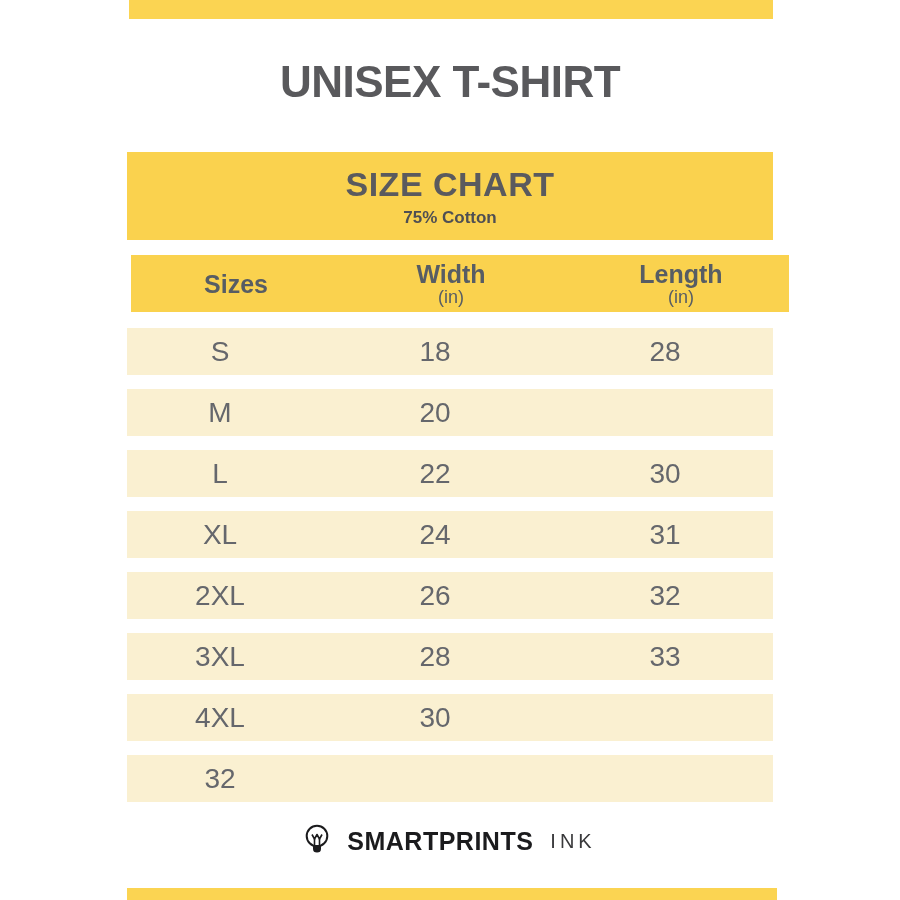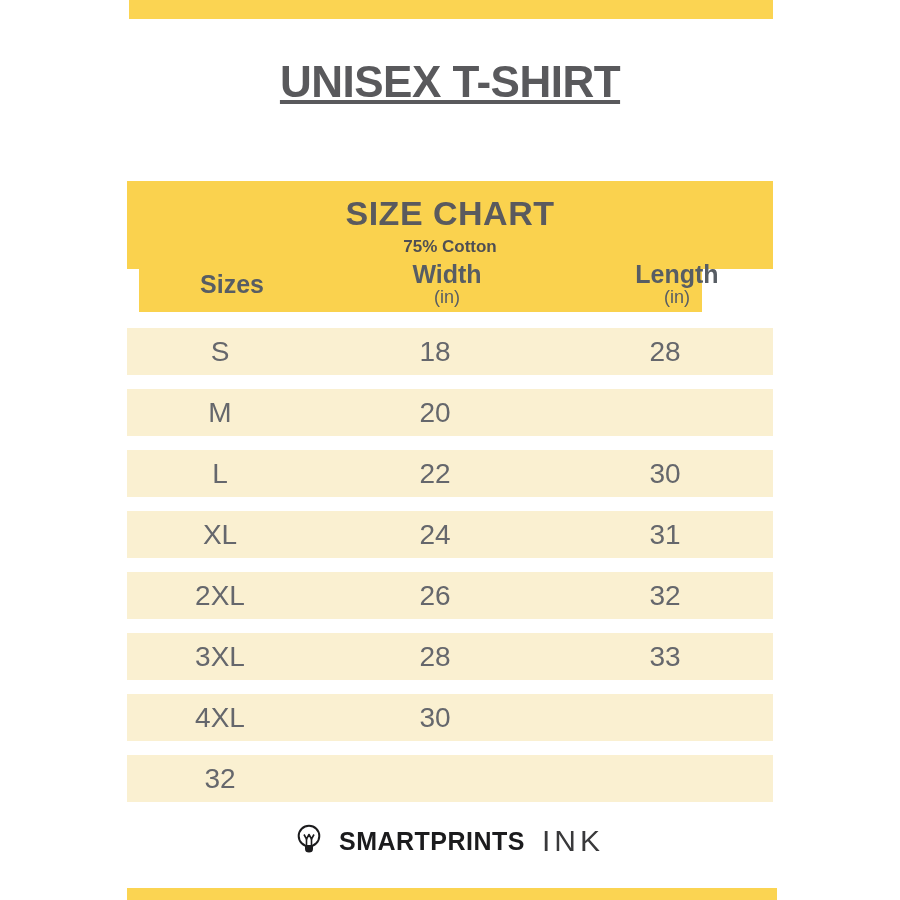--- a/index.html
+++ b/index.html
@@ -14,49 +14,49 @@
   }
   html,body{margin:0;padding:0;}
   body{
     width:900px;height:900px;position:relative;background:#ffffff;
     font-family:"Liberation Sans", sans-serif;overflow:hidden;
   }
   .top-bar{position:absolute;left:129px;top:0;width:644px;height:19px;background:var(--bar-yellow);}
   .bottom-bar{position:absolute;left:127px;bottom:0;width:650px;height:12px;background:var(--bar-yellow);}
   .page-title{
     position:absolute;top:60px;left:0;width:900px;text-align:center;
-    font-size:44px;line-height:44px;font-weight:bold;letter-spacing:-0.5px;color:var(--title-gray);text-decoration:underline;
+    font-size:44px;line-height:44px;font-weight:bold;letter-spacing:-0.5px;color:var(--title-gray);
   }
   .panel{
     position:absolute;left:127px;top:152px;width:646px;height:88px;background:var(--panel-yellow);
-    display:flex;flex-direction:column;justify-content:center;align-items:center;margin-top:29px;
+    display:flex;flex-direction:column;justify-content:center;align-items:center;
   }
   .panel-heading{font-size:34px;line-height:34px;font-weight:bold;letter-spacing:0.5px;color:#5A5A5E;}
   .panel-sub{font-size:17px;line-height:17px;font-weight:bold;color:#4F4F53;margin-top:8px;}
   .table-header{
-    position:absolute;left:139px;top:255px;width:563px;height:57px;background:var(--panel-yellow);
-    display:grid;grid-template-columns:186px 244px 216px;align-items:center;color:var(--header-text);
+    position:absolute;left:131px;top:255px;width:646px;height:57px;background:var(--panel-yellow);
+    display:grid;grid-template-columns:186px 244px 216px;align-items:center;color:var(--header-text);padding-left:12px;
   }
   .th{display:flex;flex-direction:column;align-items:center;justify-content:center;}
   .th-label{font-size:25px;line-height:26px;font-weight:bold;}
   .th-unit{font-size:18px;line-height:20px;font-weight:normal;}
   .table-rows{position:absolute;left:127px;top:328px;width:646px;}
   .row{
     height:47px;margin-bottom:14px;background:var(--row-cream);
     display:grid;grid-template-columns:186px 244px 216px;align-items:center;
     font-size:28px;font-weight:300;color:var(--data-text);
   }
   .cell{text-align:center;}
   .logo{
     position:absolute;top:822px;left:0;width:900px;height:38px;
     display:flex;justify-content:center;align-items:center;gap:17px;color:var(--logo-black);
   }
   .logo-bulb{display:block;}
   .brand-bold{font-size:25px;font-weight:800;letter-spacing:0.5px;color:var(--logo-black);}
-  .brand-light{font-size:30px;font-weight:400;letter-spacing:4px;color:var(--logo-ink-gray);}
+  .brand-light{font-size:20px;font-weight:400;letter-spacing:4px;color:var(--logo-ink-gray);}
 </style>
 </head>
 <body>
 
 <div class="top-bar"></div>
 
 <div class="page-title">UNISEX T-SHIRT</div>
 
 <div class="panel">
   <div class="panel-heading">SIZE CHART</div>

